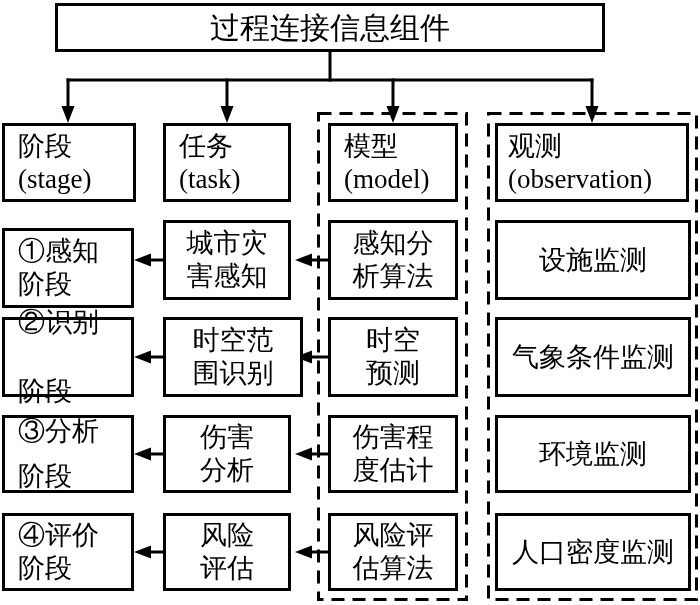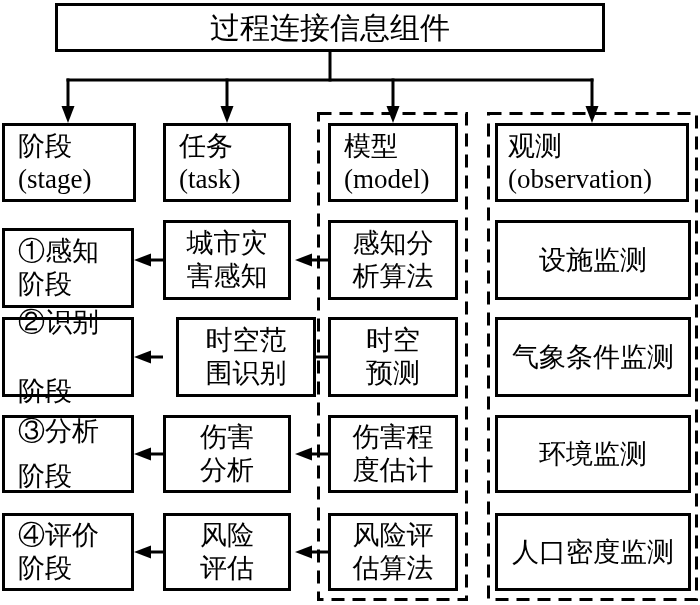--- a/index.html
+++ b/index.html
@@ -109,21 +109,21 @@
     <div class="tline">析算法</div>
   </div>
   <div class="box center" style="left:495px; top:220px; width:196px; height:80px;">
     <div class="tline">设施监测</div>
   </div>
 
   <div class="box left" style="left:2px; top:317px; width:132px; height:80px;gap:36px;">
     <div class="tline">②识别</div>
     <div class="tline">阶段</div>
   </div>
-  <div class="box center" style="left:176px; top:317px; width:140px; height:80px;">
+  <div class="box center" style="left:163px; top:317px; width:140px; height:80px;">
     <div class="tline">时空范</div>
     <div class="tline">围识别</div>
   </div>
   <div class="box center" style="left:328px; top:317px; width:130px; height:80px;">
     <div class="tline">时空</div>
     <div class="tline">预测</div>
   </div>
   <div class="box center" style="left:495px; top:317px; width:196px; height:80px;">
     <div class="tline">气象条件监测</div>
   </div>

